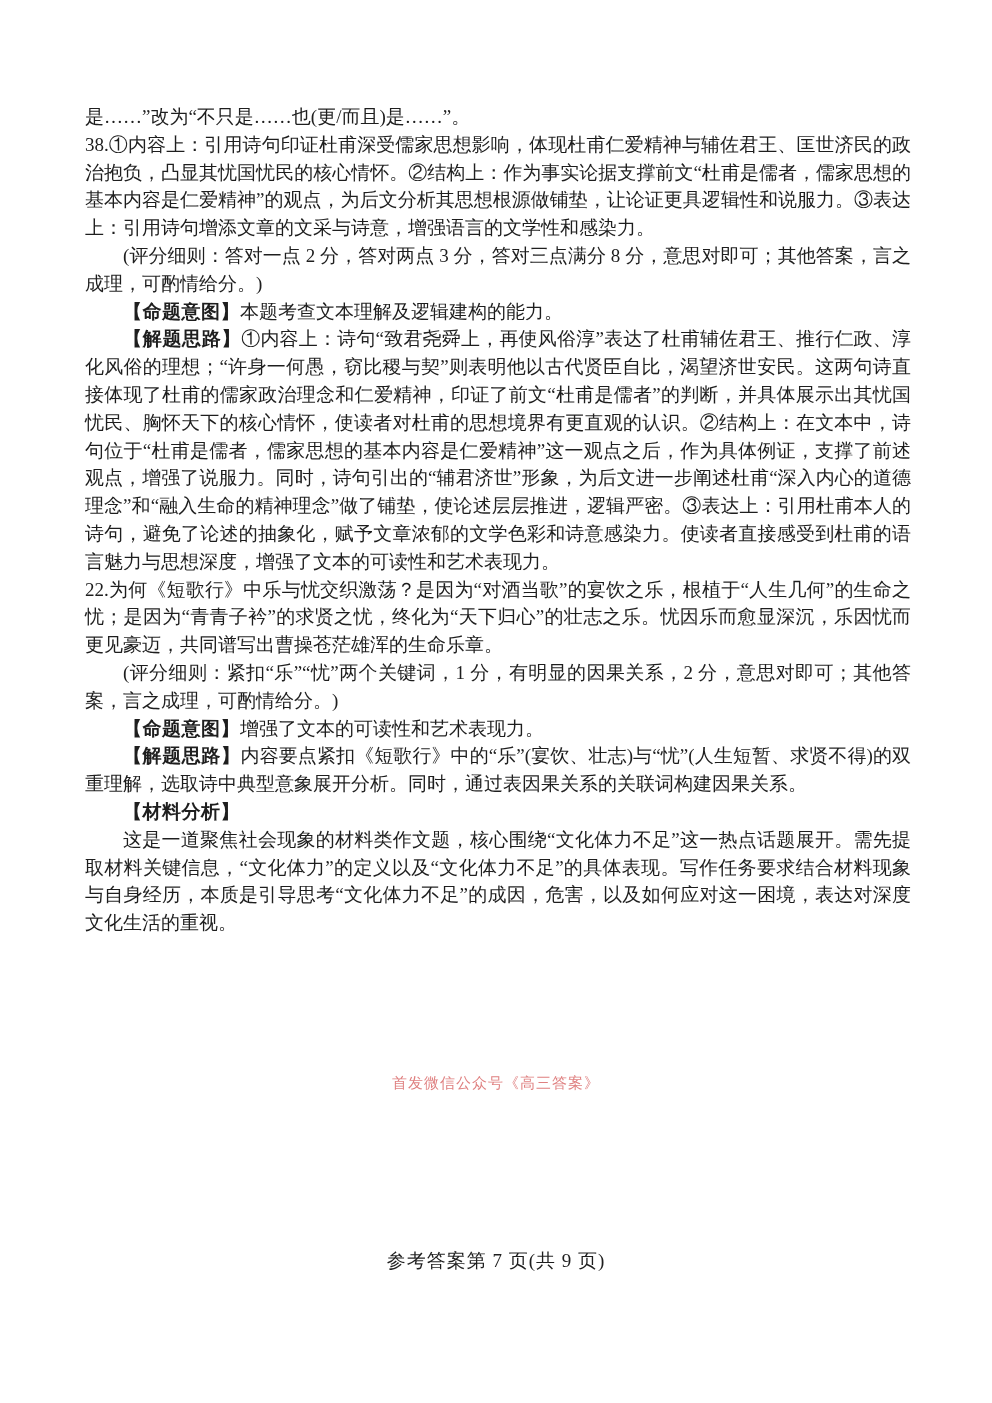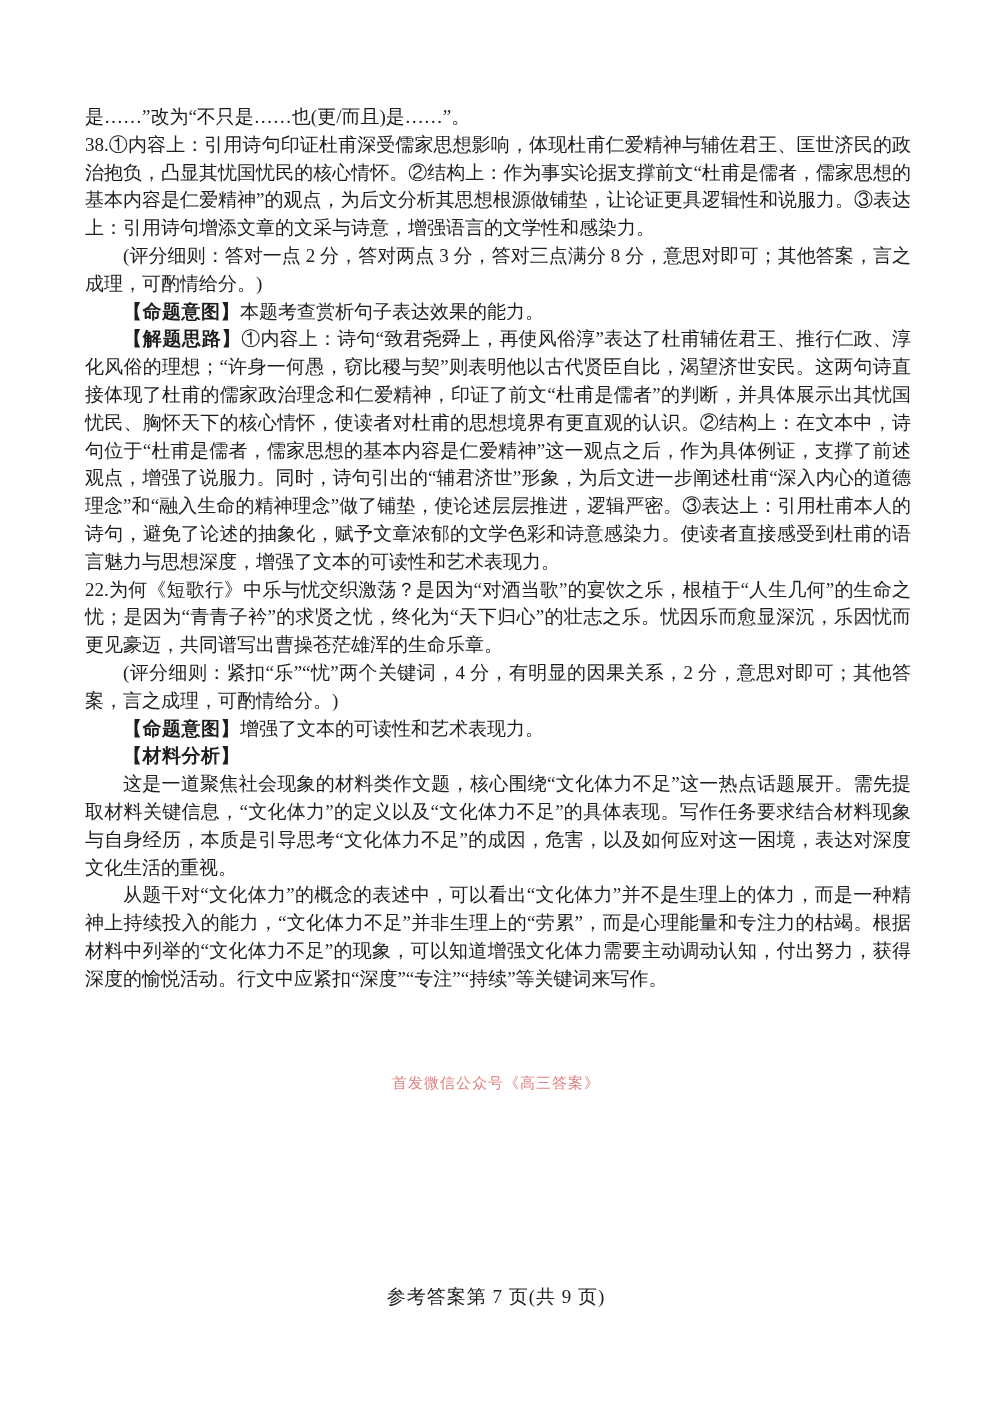--- a/index.html
+++ b/index.html
@@ -43,58 +43,58 @@
     left: 50%;
     transform: translateX(-50%);
     font-family: Liberation Serif, serif;
     font-size: 15px;
     color: rgba(214, 92, 92, 0.78);
     white-space: nowrap;
     letter-spacing: 1px;
   }
   .footer {
     position: absolute;
-    top: 1284px;
+    top: 1248px;
     left: 0;
     width: 100%;
     text-align: center;
     font-size: 19px;
     color: #1e1e1e;
     letter-spacing: 1px;
   }
 </style>
 </head>
 <body>
 
 <div class="page">
   <div class="content">
 
     <p class="para"><span>是……”改为“不只是……也(更/而且)是……”。</span></p>
 
     <p class="para"><span>38.①内容上：引用诗句印证杜甫深受儒家思想影响，体现杜甫仁爱精神与辅佐君王、匡世济民的政治抱负，凸显其忧国忧民的核心情怀。②结构上：作为事实论据支撑前文“杜甫是儒者，儒家思想的基本内容是仁爱精神”的观点，为后文分析其思想根源做铺垫，让论证更具逻辑性和说服力。③表达上：引用诗句增添文章的文采与诗意，增强语言的文学性和感染力。</span></p>
 
     <p class="para indent"><span>(评分细则：答对一点 2 分，答对两点 3 分，答对三点满分 8 分，意思对即可；其他答案，言之成理，可酌情给分。)</span></p>
 
-    <p class="para indent"><span class="hd">【命题意图】</span><span>本题考查赏析句子表达效果的能力。</span></p>
+    <p class="para indent"><span class="hd">【命题意图】</span><span>本题考查文本理解及逻辑建构的能力。</span></p>
 
     <p class="para indent"><span class="hd">【解题思路】</span><span>①内容上：诗句“致君尧舜上，再使风俗淳”表达了杜甫辅佐君王、推行仁政、淳化风俗的理想；“许身一何愚，窃比稷与契”则表明他以古代贤臣自比，渴望济世安民。这两句诗直接体现了杜甫的儒家政治理念和仁爱精神，印证了前文“杜甫是儒者”的判断，并具体展示出其忧国忧民、胸怀天下的核心情怀，使读者对杜甫的思想境界有更直观的认识。②结构上：在文本中，诗句位于“杜甫是儒者，儒家思想的基本内容是仁爱精神”这一观点之后，作为具体例证，支撑了前述观点，增强了说服力。同时，诗句引出的“辅君济世”形象，为后文进一步阐述杜甫“深入内心的道德理念”和“融入生命的精神理念”做了铺垫，使论述层层推进，逻辑严密。③表达上：引用杜甫本人的诗句，避免了论述的抽象化，赋予文章浓郁的文学色彩和诗意感染力。使读者直接感受到杜甫的语言魅力与思想深度，增强了文本的可读性和艺术表现力。</span></p>
 
     <p class="para"><span>22.为何《短歌行》中乐与忧交织激荡？是因为“对酒当歌”的宴饮之乐，根植于“人生几何”的生命之忧；是因为“青青子衿”的求贤之忧，终化为“天下归心”的壮志之乐。忧因乐而愈显深沉，乐因忧而更见豪迈，共同谱写出曹操苍茫雄浑的生命乐章。</span></p>
 
-    <p class="para indent"><span>(评分细则：紧扣“乐”“忧”两个关键词，4 分，有明显的因果关系，2 分，意思对即可；其他答案，言之成理，可酌情给分。)</span></p>
+    <p class="para indent"><span>(评分细则：紧扣“乐”“忧”两个关键词，1 分，有明显的因果关系，2 分，意思对即可；其他答案，言之成理，可酌情给分。)</span></p>
 
     <p class="para indent"><span class="hd">【命题意图】</span><span>增强了文本的可读性和艺术表现力。</span></p>
 
+    <p class="para indent"><span class="hd">【解题思路】</span><span>内容要点紧扣《短歌行》中的“乐”(宴饮、壮志)与“忧”(人生短暂、求贤不得)的双重理解，选取诗中典型意象展开分析。同时，通过表因果关系的关联词构建因果关系。</span></p>
 
 
     <p class="para indent"><span class="hd">【材料分析】</span></p>
 
     <p class="para indent"><span>这是一道聚焦社会现象的材料类作文题，核心围绕“文化体力不足”这一热点话题展开。需先提取材料关键信息，“文化体力”的定义以及“文化体力不足”的具体表现。写作任务要求结合材料现象与自身经历，本质是引导思考“文化体力不足”的成因，危害，以及如何应对这一困境，表达对深度文化生活的重视。</span></p>
 
-    <p class="para indent"><span>从题干对“文化体力”的概念的表述中，可以看出“文化体力”并不是生理上的体力，而是一种精神上持续投入的能力，“文化体力不足”并非生理上的“劳累”，而是心理能量和专注力的枯竭。根据材料中列举的“文化体力不足”的现象，可以知道增强文化体力需要主动调动认知，付出努力，获得深度的愉悦活动。行文中应紧扣“深度”“专注”“持续”等关键词来写作。</span></p>
 
 
   </div>
 
   <div class="watermark">首发微信公众号《高三答案》</div>
 
   <div class="footer">参考答案第 7 页(共 9 页)</div>
 </div>
 
 </body></html>

